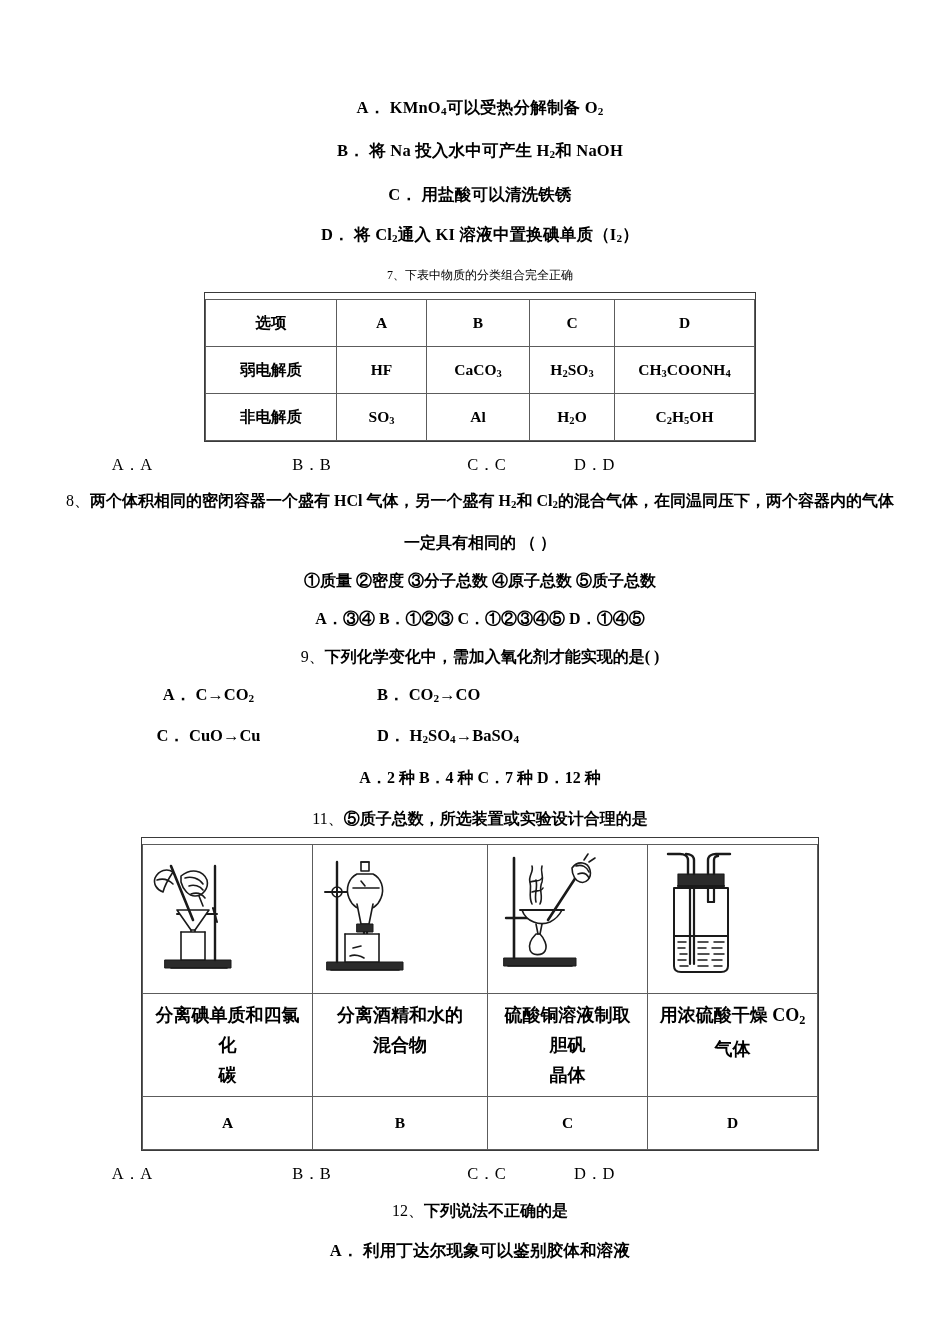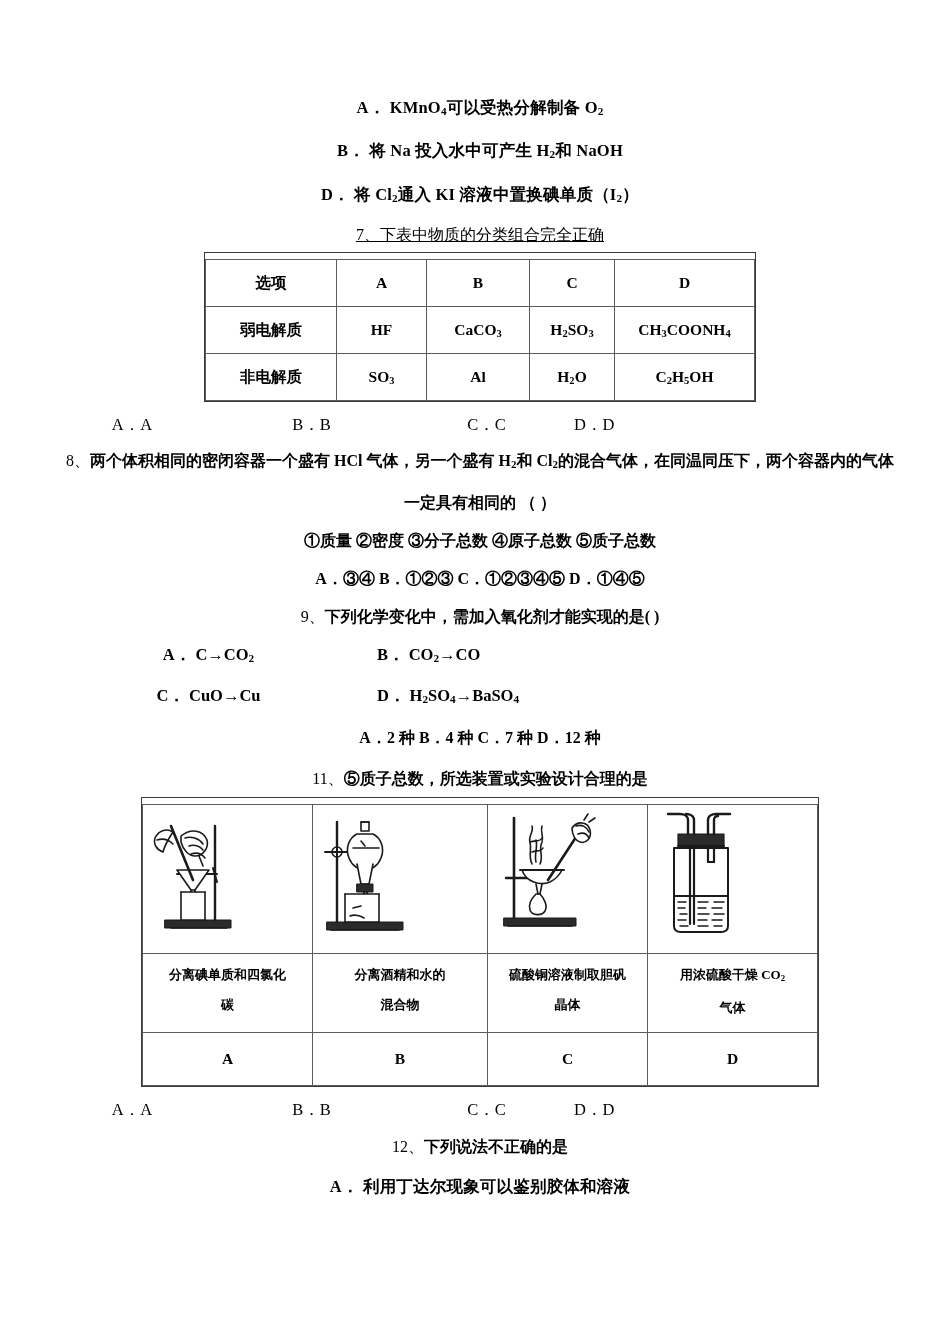--- a/index.html
+++ b/index.html
@@ -32,24 +32,23 @@
 
   
   .opt-line {
     font-weight: bold;
     font-size: 16.5px;
     line-height: 40px;
     white-space: nowrap;
     letter-spacing: 0.2px;
   }
   .stem {
-    font-size: 16px;
+    font-size: 12px;
     line-height: 36px;
     white-space: nowrap;
-    text-decoration: underline;
   }
   .stem .qnum {
     font-weight: normal;
     font-family: "Liberation Serif", "DejaVu Serif", serif;
   }
 
   .stem-wrap {
     font-size: 16px;
     font-weight: bold;
     line-height: 36px;
@@ -120,21 +119,21 @@
   table.tbl.t2 col.c { width: 160px; }
   table.tbl.t2 col.d { width: 170px; }
   table.tbl.t2 td.fig {
     height: 148px;
     padding: 0;
     vertical-align: middle;
     text-align: left;
   }
   table.tbl.t2 td.cap {
     height: 66px;
-    font-size: 13px;
+    font-size: 18px;
     line-height: 30px;
     vertical-align: top;
   }
   table.tbl.t2 td.lbl {
     height: 40px;
     font-size: 15.5px;
     vertical-align: middle;
   }
   .figbox { width: 160px; height: 146px; position: relative; }
   .figbox svg { position: absolute; left: 4px; top: 2px; }
@@ -145,20 +144,23 @@
 <div class="page">
   <div class="content">
 
     
     <div>
       <div class="opt-line">
         <span><b>A．</b>&nbsp;KMnO<sub>4</sub>可以受热分解制备 O<sub>2</sub></span>
       </div>
       <div class="opt-line">
         <span><b>B．</b>&nbsp;将 Na 投入水中可产生 H<sub>2</sub>和 NaOH</span>
+      </div>
+      <div class="opt-line">
+        <span><b>C．</b>&nbsp;用盐酸可以清洗铁锈</span>
       </div>
       <div class="opt-line">
         <span><b>D．</b>&nbsp;将 Cl<sub>2</sub>通入 KI 溶液中置换碘单质（I<sub>2</sub>）</span>
       </div>
     </div>
 
     
     <div class="stem" style="line-height:34px;">
       <span class="qnum">7、</span><span>下表中物质的分类组合完全正确</span>
     </div>

